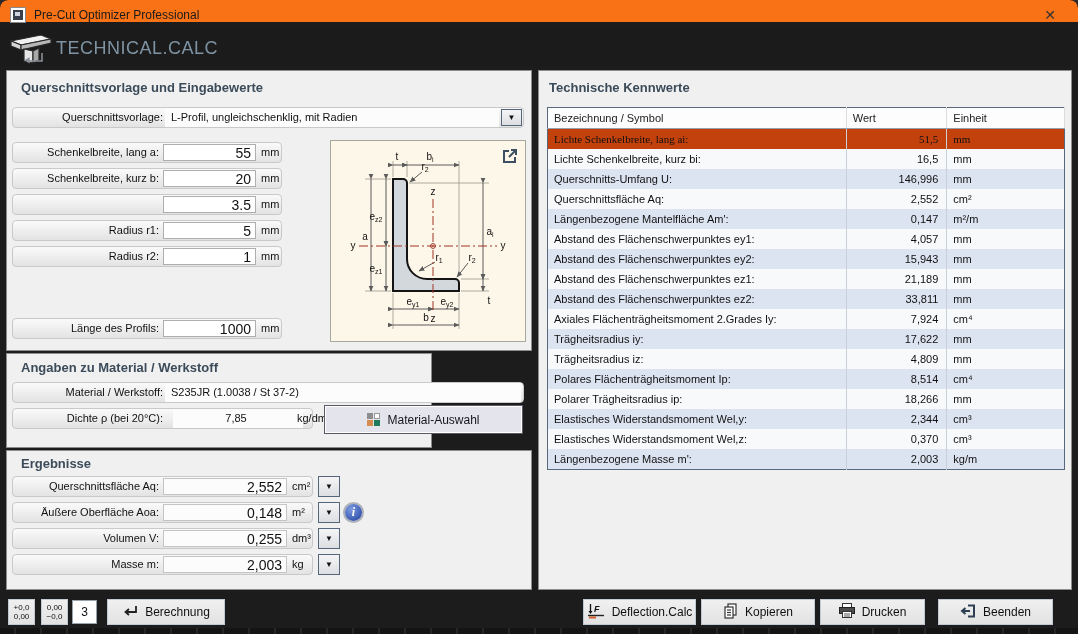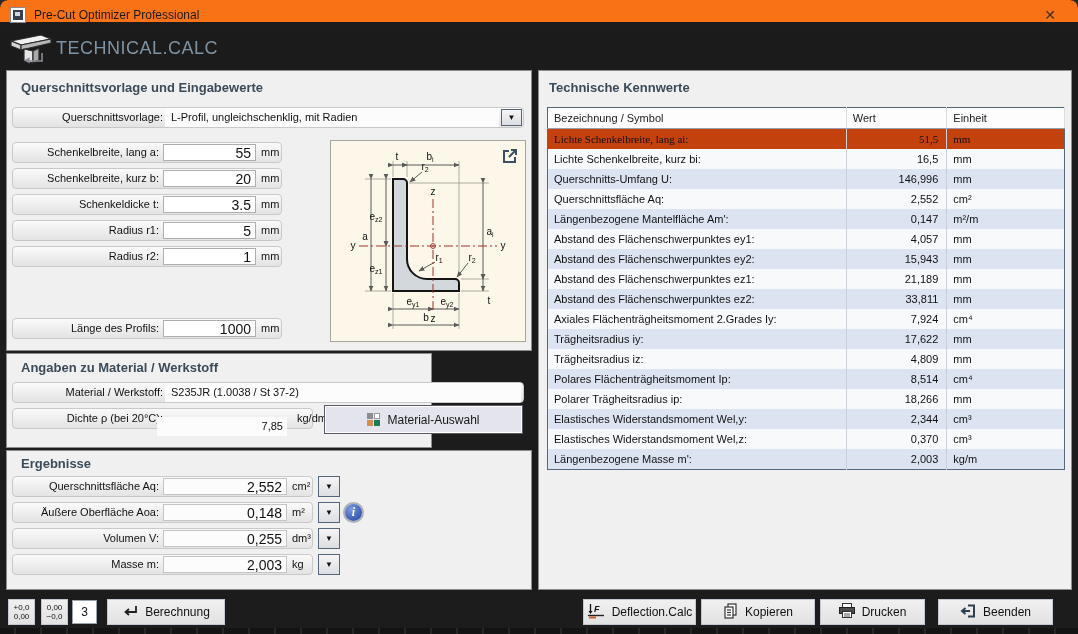--- a/index.html
+++ b/index.html
@@ -116,21 +116,20 @@
       <span class="blabel" style="width:146px;">Schenkelbreite, lang a:</span>
       <span class="bfield" style="left:150px;width:93px;">55</span>
       <span class="bunit" style="left:248px;">mm</span>
     </div>
     <div class="bar" style="left:5px;top:97px;width:270px;">
       <span class="blabel" style="width:146px;">Schenkelbreite, kurz b:</span>
       <span class="bfield" style="left:150px;width:93px;">20</span>
       <span class="bunit" style="left:248px;">mm</span>
     </div>
     <div class="bar" style="left:5px;top:123px;width:270px;">
-      <span class="blabel" style="width:146px;">Schenkeldicke t:</span>
       <span class="bfield" style="left:150px;width:93px;">3.5</span>
       <span class="bunit" style="left:248px;">mm</span>
     </div>
     <div class="bar" style="left:5px;top:149px;width:270px;">
       <span class="blabel" style="width:146px;">Radius r1:</span>
       <span class="bfield" style="left:150px;width:93px;">5</span>
       <span class="bunit" style="left:248px;">mm</span>
     </div>
     <div class="bar" style="left:5px;top:175px;width:270px;">
       <span class="blabel" style="width:146px;">Radius r2:</span>
@@ -220,21 +219,21 @@
   </div>
 
   <div class="panel" id="box2">
     <div class="sectitle" style="left:14px;top:6px;">Angaben zu Material / Werkstoff</div>
     <div class="bar" style="left:5px;top:28px;width:512px;">
       <span class="blabel" style="width:150px;">Material / Werkstoff:</span>
       <span class="bvaluetext" style="left:152px;right:2px;padding-left:6px;">S235JR  (1.0038 / St 37-2)</span>
     </div>
     <div class="bar" style="left:5px;top:54px;width:301px;">
       <span class="blabel" style="width:150px;">Dichte ρ (bei 20°C):</span>
-      <span class="bvaluetext" style="left:144px;width:126px;text-align:right;padding-right:4px;margin-top:8px;">7,85</span>
+      <span class="bvaluetext" style="left:160px;width:126px;text-align:center;padding-right:4px;">7,85</span>
       <span class="bunit" style="left:284px;">kg/dm³</span>
     </div>
     <div class="matbtn">
       <span class="gridicon">
         <i style="left:0;top:0;background:#8d8d8d;"></i>
         <i style="right:0;top:0;background:#fff;border:1px solid #999;box-sizing:border-box;"></i>
         <i style="left:0;bottom:0;background:#d78c4f;"></i>
         <i style="right:0;bottom:0;background:#20795a;"></i>
       </span>
       <span>Material-Auswahl</span>

